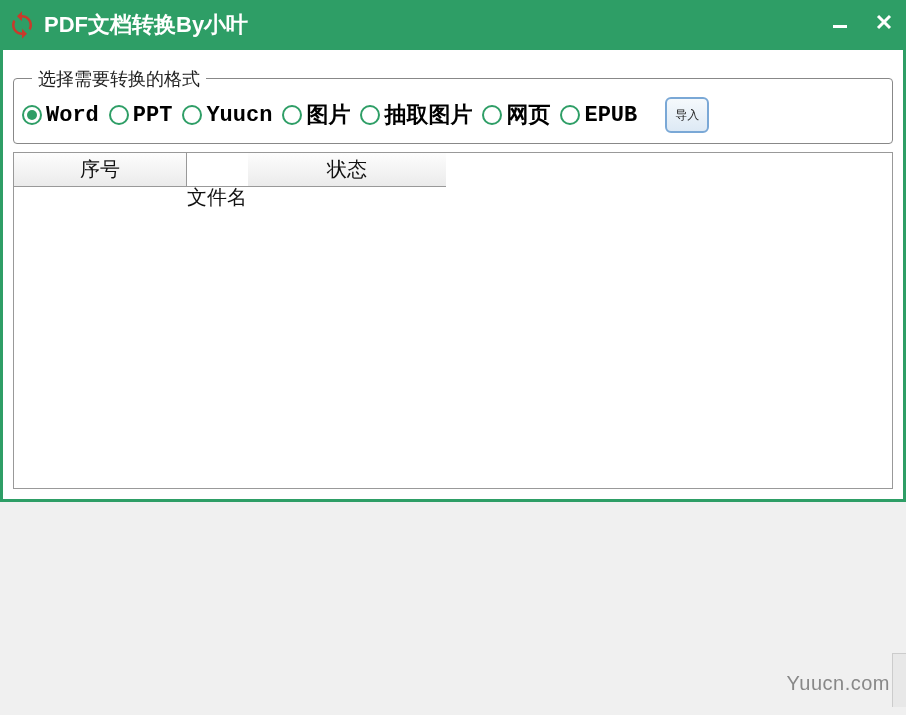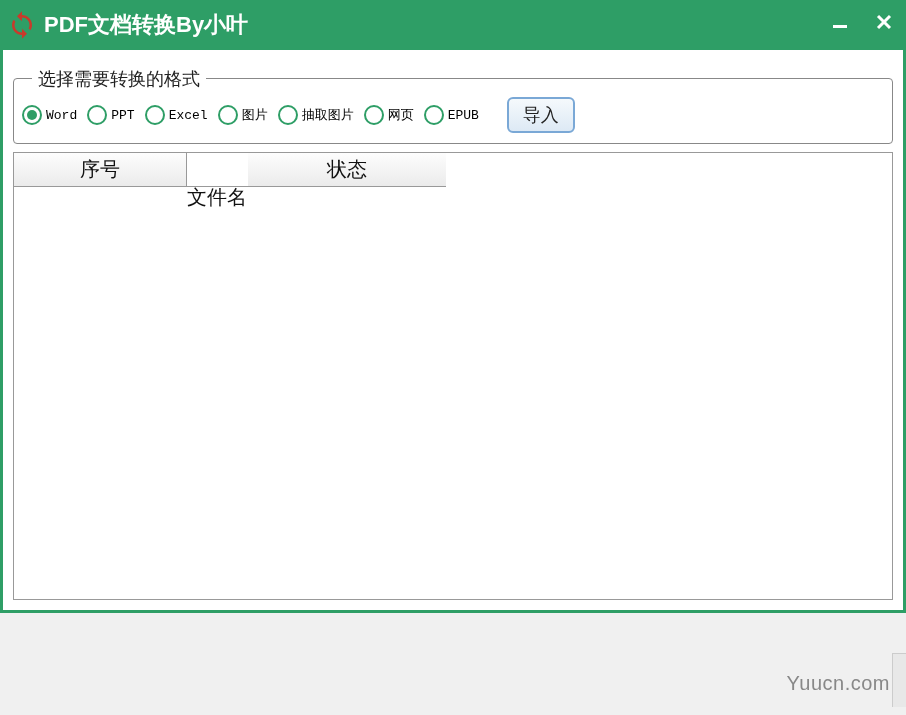--- a/index.html
+++ b/index.html
@@ -11,21 +11,21 @@
       width: 906px;
       height: 715px;
       font-family: "SimSun", "宋体", sans-serif;
       font-size: 16px;
       background: #f0f0f0;
       position: relative;
       overflow: hidden;
     }
     .window {
       width: 906px;
-      height: 613px;
+      height: 502px;
       display: flex;
       flex-direction: column;
       background: #ffffff;
     }
     .titlebar {
       height: 50px;
       background: #2e9e66;
       display: flex;
       align-items: center;
       padding: 0 6px;
@@ -108,31 +108,32 @@
     }
     .radio-circle.selected::after {
       content: "";
       width: 10px;
       height: 10px;
       background: #2e9e66;
       border-radius: 50%;
       display: block;
     }
     .radio-label {
-      font-size: 13px;
+      font-size: 22px;
       font-family: "Courier New", "SimSun", monospace;
       color: #000;
+      font-weight: bold;
     }
     .action-btn {
       height: 36px;
-      padding: 0 14px;
+      padding: 0 8px;
       border: 2px solid #7aa8d6;
       border-radius: 6px;
       background: linear-gradient(#f5f9fc, #dde9f5);
-      font-size: 18px;
+      font-size: 12px;
       font-family: "SimSun", "宋体", sans-serif;
       color: #222;
       cursor: pointer;
       margin-left: 10px;
     }
     .action-btn:first-of-type {
       margin-left: 18px;
     }
     .table-wrapper {
       flex: 1;
@@ -225,21 +226,21 @@
         <span class="radio-label">Word</span>
       </label>
 
       <label class="radio-option">
         <span class="radio-circle"></span>
         <span class="radio-label">PPT</span>
       </label>
 
       <label class="radio-option">
         <span class="radio-circle"></span>
-        <span class="radio-label">Excel</span>
+        <span class="radio-label">Yuucn</span>
       </label>
 
       <label class="radio-option">
         <span class="radio-circle"></span>
         <span class="radio-label">图片</span>
       </label>
 
       <label class="radio-option">
         <span class="radio-circle"></span>
         <span class="radio-label">抽取图片</span>

